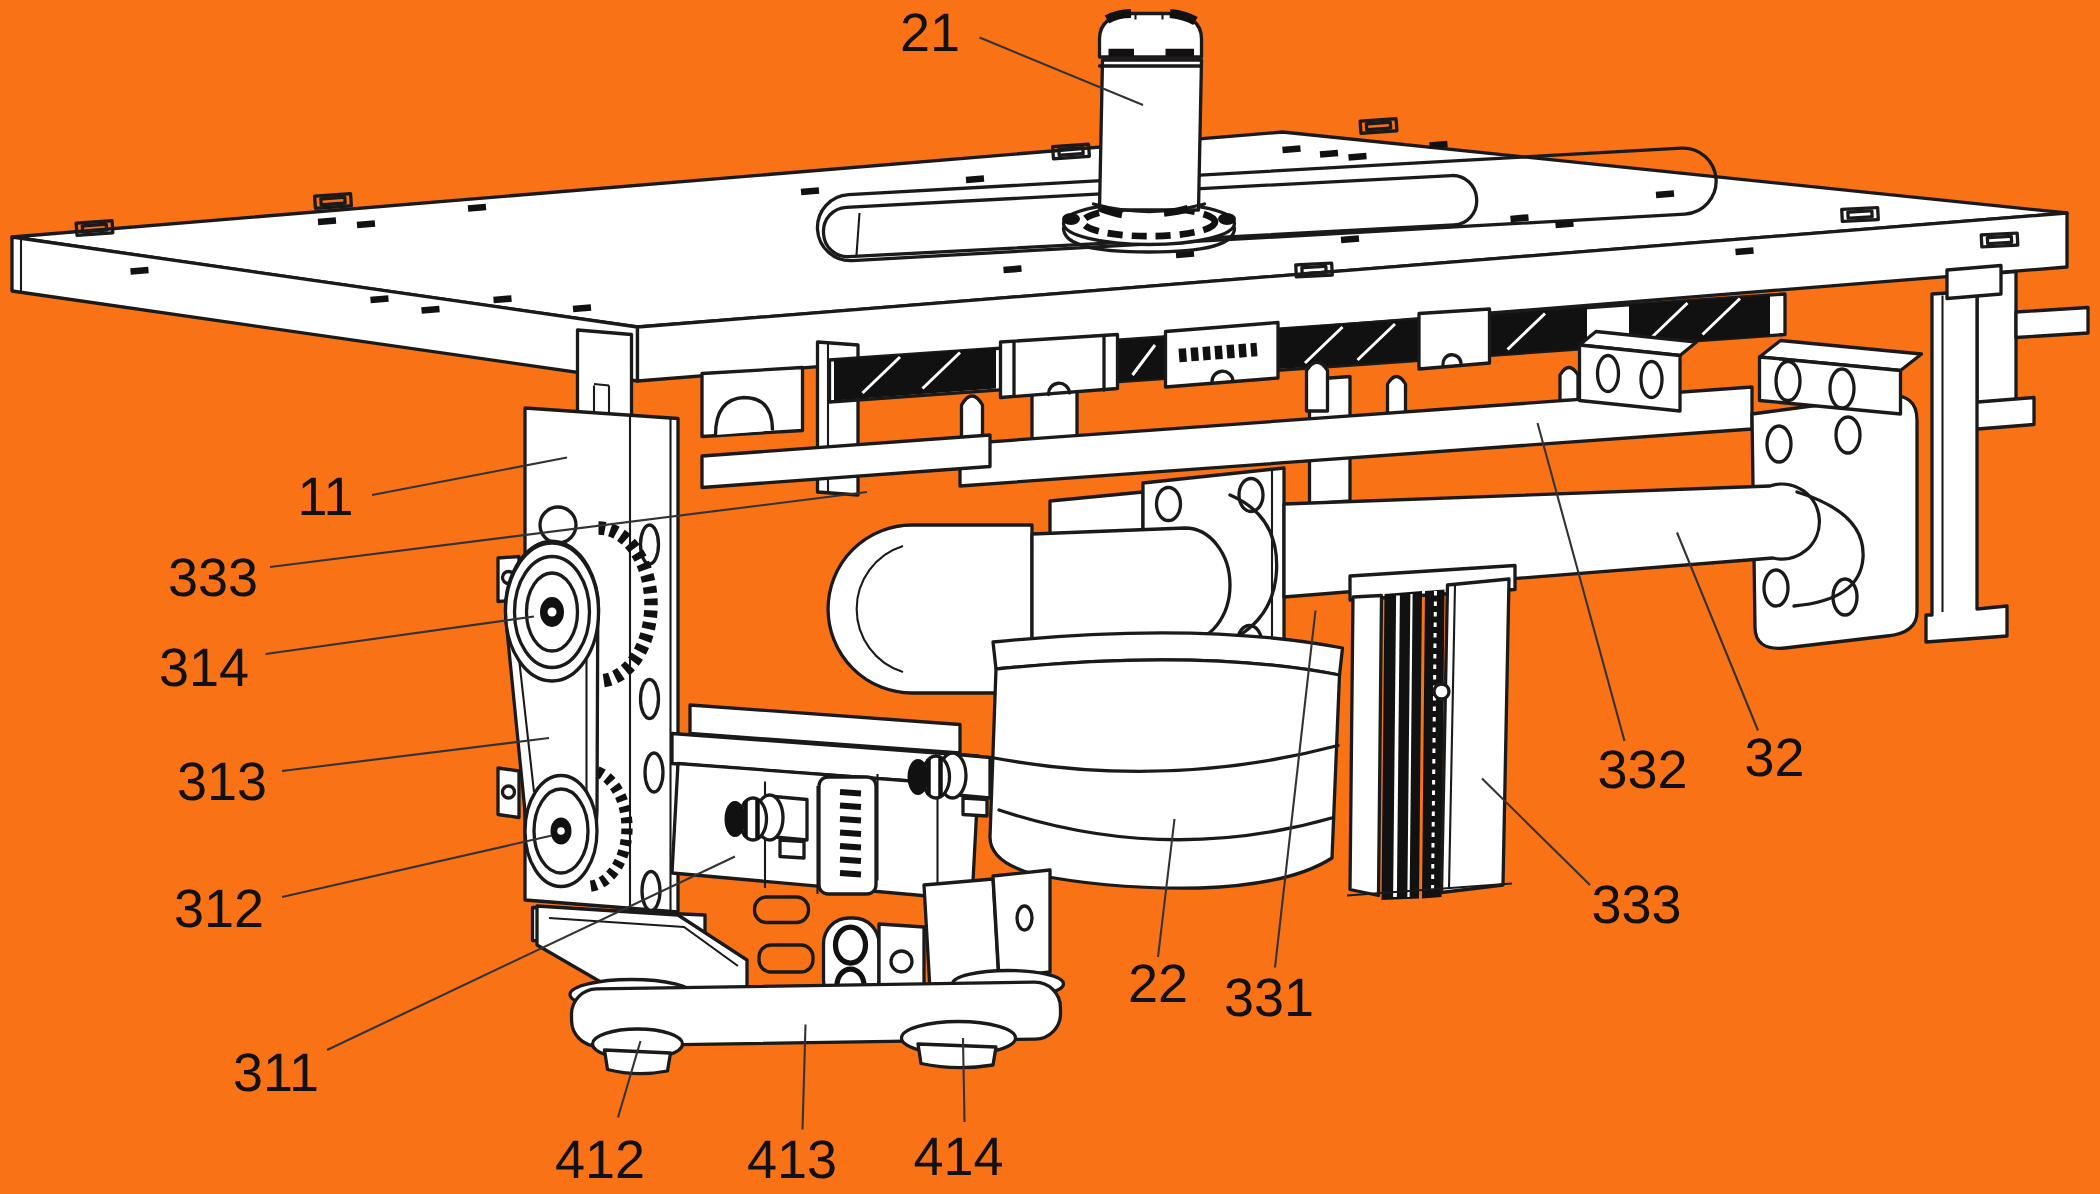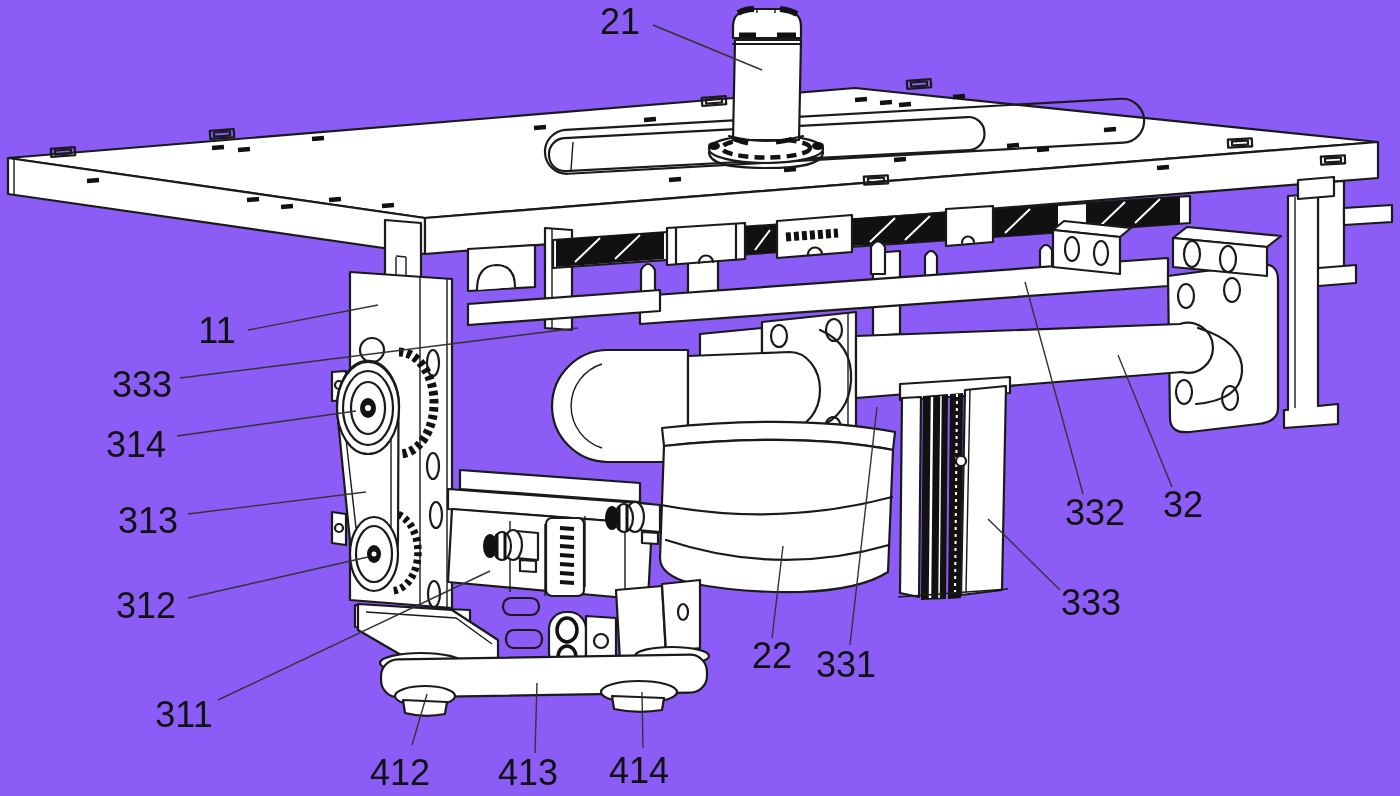--- a/index.html
+++ b/index.html
@@ -1,16 +1,16 @@
 <!DOCTYPE html>
 <html><head>
 <meta charset="utf-8">
 <style>
   html,body{margin:0;padding:0;background:#ffffff;}
-  .canvas{position:relative;width:1400px;height:796px;background:#8b5cf6;overflow:hidden;
+  .canvas{position:relative;width:1400px;height:796px;background:#f97316;overflow:hidden;
           font-family:"Liberation Sans","DejaVu Sans",sans-serif;}
   svg{display:block;}
   .outline{stroke:#1a1a1a;stroke-width:2.2;fill:none;stroke-linejoin:round;stroke-linecap:round;}
   .solid{stroke:#1a1a1a;stroke-width:2.2;fill:#ffffff;stroke-linejoin:round;}
   .dark{fill:#111111;stroke:none;}
   .thin{stroke:#1a1a1a;stroke-width:1.4;fill:none;}
   .leader{stroke:#333333;stroke-width:1.4;fill:none;}
   .plabel{fill:#111111;font-size:36px;font-family:"Liberation Sans","DejaVu Sans",sans-serif;}
 </style>
 </head>

